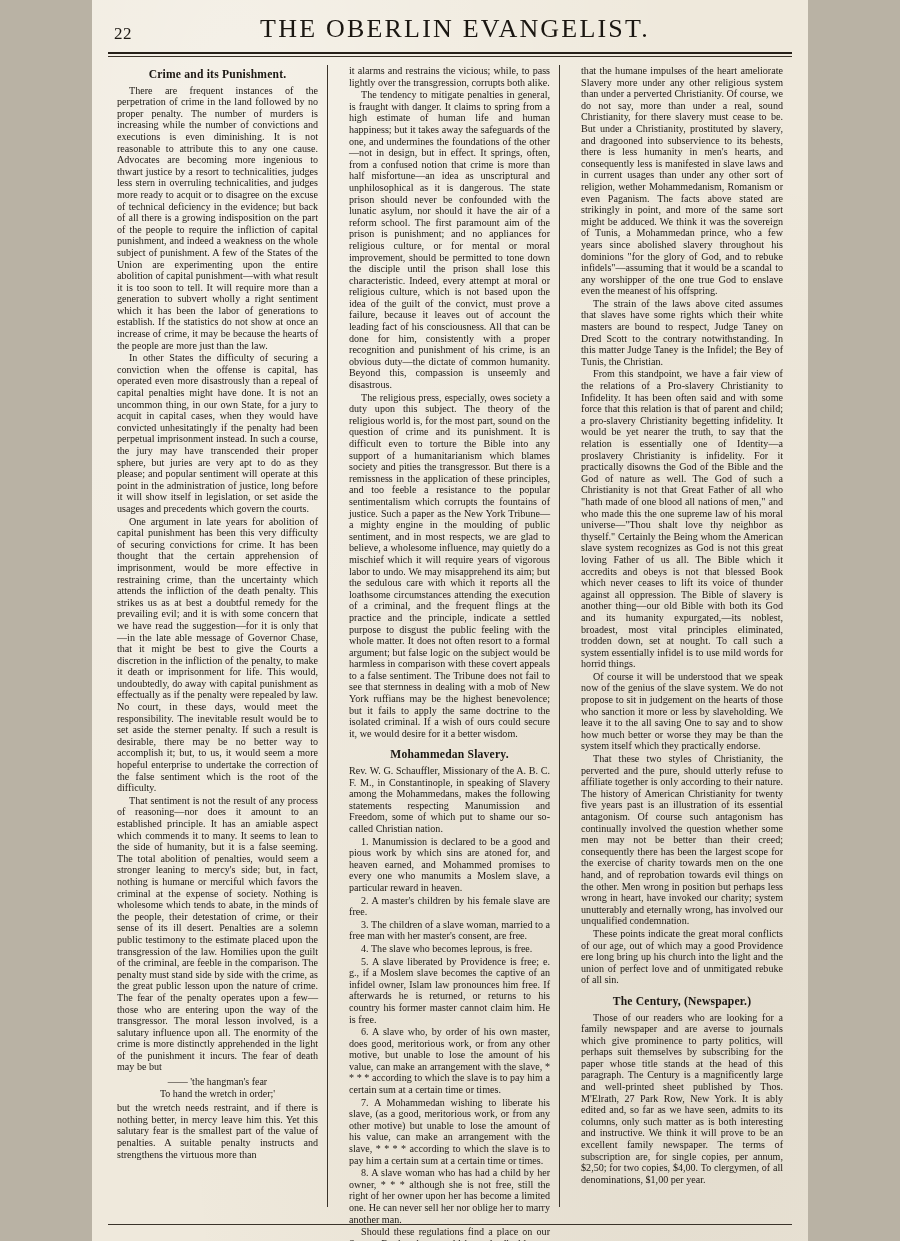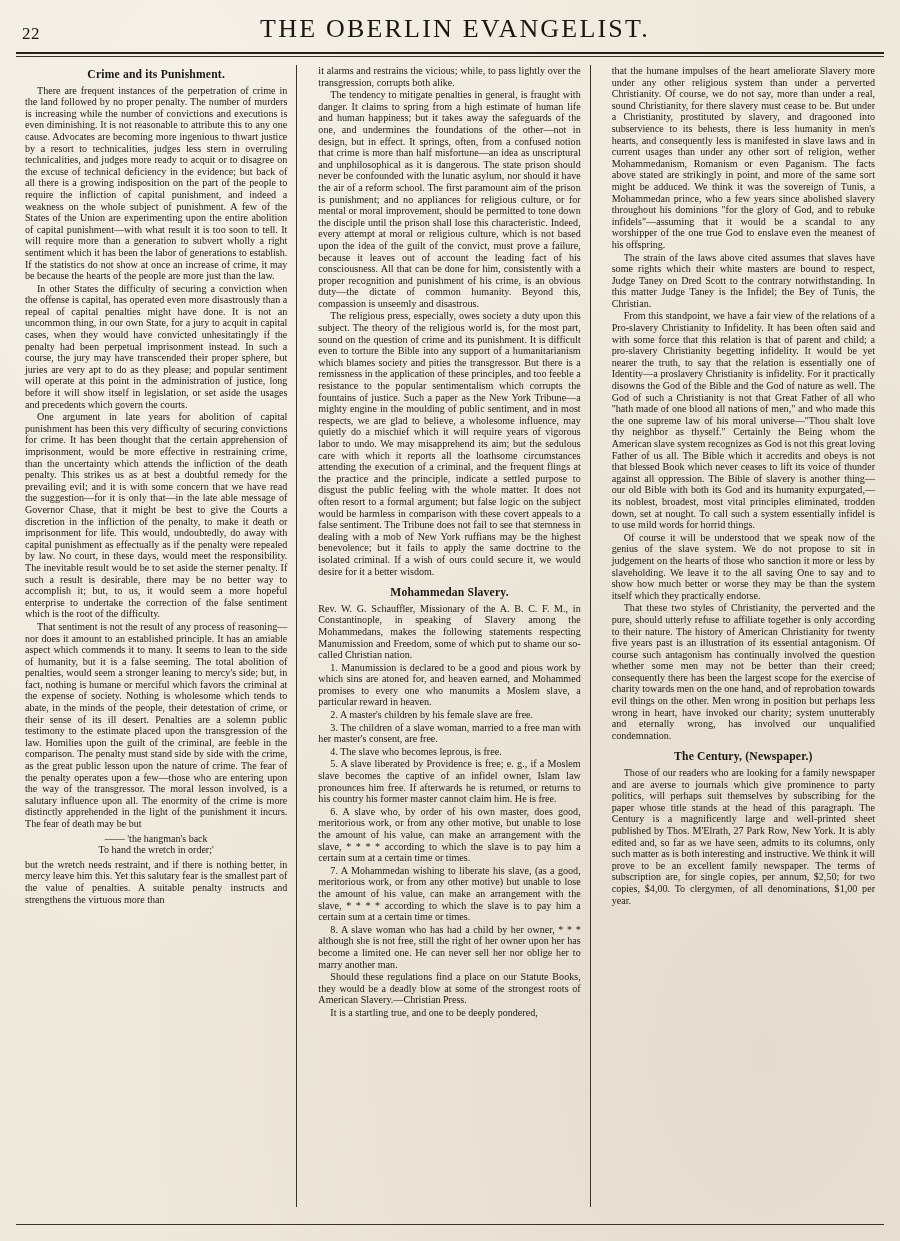--- a/index.html
+++ b/index.html
@@ -2,21 +2,21 @@
 <html><head>
 <meta charset="utf-8">
 <style>
   html, body {
     margin: 0;
     padding: 0;
     background: #b9b2a4;
   }
   .page {
     position: relative;
-    width: 900px;
+    width: 716px;
     height: 1241px;
     margin: 0 auto;
     background: #efe9dc;
     box-sizing: border-box;
     font-family: "Liberation Serif", serif;
     color: #1b1712;
     overflow: hidden;
   }
   .page::before {
     content: "";
@@ -121,21 +121,21 @@
 
   <div class="columns">
 
     <div class="col c1">
       <div class="head">Crime and its Punishment.</div>
       <p>There are frequent instances of the perpetration of crime in the land followed by no proper penalty. The number of murders is increasing while the number of convictions and executions is even diminishing. It is not reasonable to attribute this to any one cause. Advocates are becoming more ingenious to thwart justice by a resort to technicalities, judges less stern in overruling technicalities, and judges more ready to acquit or to disagree on the excuse of technical deficiency in the evidence; but back of all there is a growing indisposition on the part of the people to require the infliction of capital punishment, and indeed a weakness on the whole subject of punishment. A few of the States of the Union are experimenting upon the entire abolition of capital punishment—with what result it is too soon to tell. It will require more than a generation to subvert wholly a right sentiment which it has been the labor of generations to establish. If the statistics do not show at once an increase of crime, it may be because the hearts of the people are more just than the law.</p>
       <p>In other States the difficulty of securing a conviction when the offense is capital, has operated even more disastrously than a repeal of capital penalties might have done. It is not an uncommon thing, in our own State, for a jury to acquit in capital cases, when they would have convicted unhesitatingly if the penalty had been perpetual imprisonment instead. In such a course, the jury may have transcended their proper sphere, but juries are very apt to do as they please; and popular sentiment will operate at this point in the administration of justice, long before it will show itself in legislation, or set aside the usages and precedents which govern the courts.</p>
       <p>One argument in late years for abolition of capital punishment has been this very difficulty of securing convictions for crime. It has been thought that the certain apprehension of imprisonment, would be more effective in restraining crime, than the uncertainty which attends the infliction of the death penalty. This strikes us as at best a doubtful remedy for the prevailing evil; and it is with some concern that we have read the suggestion—for it is only that—in the late able message of Governor Chase, that it might be best to give the Courts a discretion in the infliction of the penalty, to make it death or imprisonment for life. This would, undoubtedly, do away with capital punishment as effectually as if the penalty were repealed by law. No court, in these days, would meet the responsibility. The inevitable result would be to set aside the sterner penalty. If such a result is desirable, there may be no better way to accomplish it; but, to us, it would seem a more hopeful enterprise to undertake the correction of the false sentiment which is the root of the difficulty.</p>
       <p>That sentiment is not the result of any process of reasoning—nor does it amount to an established principle. It has an amiable aspect which commends it to many. It seems to lean to the side of humanity, but it is a false seeming. The total abolition of penalties, would seem a stronger leaning to mercy's side; but, in fact, nothing is humane or merciful which favors the criminal at the expense of society. Nothing is wholesome which tends to abate, in the minds of the people, their detestation of crime, or their sense of its ill desert. Penalties are a solemn public testimony to the estimate placed upon the transgression of the law. Homilies upon the guilt of the criminal, are feeble in the comparison. The penalty must stand side by side with the crime, as the great public lesson upon the nature of crime. The fear of the penalty operates upon a few—those who are entering upon the way of the transgressor. The moral lesson involved, is a salutary influence upon all. The enormity of the crime is more distinctly apprehended in the light of the punishment it incurs. The fear of death may be but</p>
       <div class="verse">
-        <div>—— 'the hangman's back</div>
+        <div>—— 'the hangman's fear</div>
         <div>To hand the wretch in order;'</div>
       </div>
       <p class="noind">but the wretch needs restraint, and if there is nothing better, in mercy leave him this. Yet this salutary fear is the smallest part of the value of penalties. A suitable penalty instructs and strengthens the virtuous more than</p>
     </div>
 
     <div class="col c2">
       <p class="noind">it alarms and restrains the vicious; while, to pass lightly over the transgression, corrupts both alike.</p>
       <p>The tendency to mitigate penalties in general, is fraught with danger. It claims to spring from a high estimate of human life and human happiness; but it takes away the safeguards of the one, and undermines the foundations of the other—not in design, but in effect. It springs, often, from a confused notion that crime is more than half misfortune—an idea as unscriptural and unphilosophical as it is dangerous. The state prison should never be confounded with the lunatic asylum, nor should it have the air of a reform school. The first paramount aim of the prison is punishment; and no appliances for religious culture, or for mental or moral improvement, should be permitted to tone down the disciple until the prison shall lose this characteristic. Indeed, every attempt at moral or religious culture, which is not based upon the idea of the guilt of the convict, must prove a failure, because it leaves out of account the leading fact of his consciousness. All that can be done for him, consistently with a proper recognition and punishment of his crime, is an obvious duty—the dictate of common humanity. Beyond this, compassion is unseemly and disastrous.</p>
       <p>The religious press, especially, owes society a duty upon this subject. The theory of the religious world is, for the most part, sound on the question of crime and its punishment. It is difficult even to torture the Bible into any support of a humanitarianism which blames society and pities the transgressor. But there is a remissness in the application of these principles, and too feeble a resistance to the popular sentimentalism which corrupts the fountains of justice. Such a paper as the New York Tribune—a mighty engine in the moulding of public sentiment, and in most respects, we are glad to believe, a wholesome influence, may quietly do a mischief which it will require years of vigorous labor to undo. We may misapprehend its aim; but the sedulous care with which it reports all the loathsome circumstances attending the execution of a criminal, and the frequent flings at the practice and the principle, indicate a settled purpose to disgust the public feeling with the whole matter. It does not often resort to a formal argument; but false logic on the subject would be harmless in comparison with these covert appeals to a false sentiment. The Tribune does not fail to see that sternness in dealing with a mob of New York ruffians may be the highest benevolence; but it fails to apply the same doctrine to the isolated criminal. If a wish of ours could secure it, we would desire for it a better wisdom.</p>
       <div class="head spaced">Mohammedan Slavery.</div>
@@ -153,20 +153,21 @@
       <p>Should these regulations find a place on our Statute Books, they would be a deadly blow at some of the strongest roots of American Slavery.—Christian Press.</p>
       <p>It is a startling true, and one to be deeply pondered,</p>
     </div>
 
     <div class="col c3">
       <p class="noind">that the humane impulses of the heart ameliorate Slavery more under any other religious system than under a perverted Christianity. Of course, we do not say, more than under a real, sound Christianity, for there slavery must cease to be. But under a Christianity, prostituted by slavery, and dragooned into subservience to its behests, there is less humanity in men's hearts, and consequently less is manifested in slave laws and in current usages than under any other sort of religion, wether Mohammedanism, Romanism or even Paganism. The facts above stated are strikingly in point, and more of the same sort might be adduced. We think it was the sovereign of Tunis, a Mohammedan prince, who a few years since abolished slavery throughout his dominions "for the glory of God, and to rebuke infidels"—assuming that it would be a scandal to any worshipper of the one true God to enslave even the meanest of his offspring.</p>
       <p>The strain of the laws above cited assumes that slaves have some rights which their white masters are bound to respect, Judge Taney on Dred Scott to the contrary notwithstanding. In this matter Judge Taney is the Infidel; the Bey of Tunis, the Christian.</p>
       <p>From this standpoint, we have a fair view of the relations of a Pro-slavery Christianity to Infidelity. It has been often said and with some force that this relation is that of parent and child; a pro-slavery Christianity begetting infidelity. It would be yet nearer the truth, to say that the relation is essentially one of Identity—a proslavery Christianity is infidelity. For it practically disowns the God of the Bible and the God of nature as well. The God of such a Christianity is not that Great Father of all who "hath made of one blood all nations of men," and who made this the one supreme law of his moral universe—"Thou shalt love thy neighbor as thyself." Certainly the Being whom the American slave system recognizes as God is not this great loving Father of us all. The Bible which it accredits and obeys is not that blessed Book which never ceases to lift its voice of thunder against all oppression. The Bible of slavery is another thing—our old Bible with both its God and its humanity expurgated,—its noblest, broadest, most vital principles eliminated, trodden down, set at nought. To call such a system essentially infidel is to use mild words for horrid things.</p>
       <p>Of course it will be understood that we speak now of the genius of the slave system. We do not propose to sit in judgement on the hearts of those who sanction it more or less by slaveholding. We leave it to the all saving One to say and to show how much better or worse they may be than the system itself which they practically endorse.</p>
       <p>That these two styles of Christianity, the perverted and the pure, should utterly refuse to affiliate together is only according to their nature. The history of American Christianity for twenty five years past is an illustration of its essential antagonism. Of course such antagonism has continually involved the question whether some men may not be better than their creed; consequently there has been the largest scope for the exercise of charity towards men on the one hand, and of reprobation towards evil things on the other. Men wrong in position but perhaps less wrong in heart, have invoked our charity; system unutterably and eternally wrong, has involved our unqualified condemnation.</p>
+      <p>These points indicate the great moral conflicts of our age, out of which may a good Providence ere long bring up his church into the light and the union of perfect love and of unmitigated rebuke of all sin.</p>
       <div class="head spaced">The Century, (Newspaper.)</div>
       <p>Those of our readers who are looking for a family newspaper and are averse to journals which give prominence to party politics, will perhaps suit themselves by subscribing for the paper whose title stands at the head of this paragraph. The Century is a magnificently large and well-printed sheet published by Thos. M'Elrath, 27 Park Row, New York. It is ably edited and, so far as we have seen, admits to its columns, only such matter as is both interesting and instructive. We think it will prove to be an excellent family newspaper. The terms of subscription are, for single copies, per annum, $2,50; for two copies, $4,00. To clergymen, of all denominations, $1,00 per year.</p>
     </div>
 
   </div>
 
   <div class="bottom-rule"></div>
 </div>
 
 </body></html>

